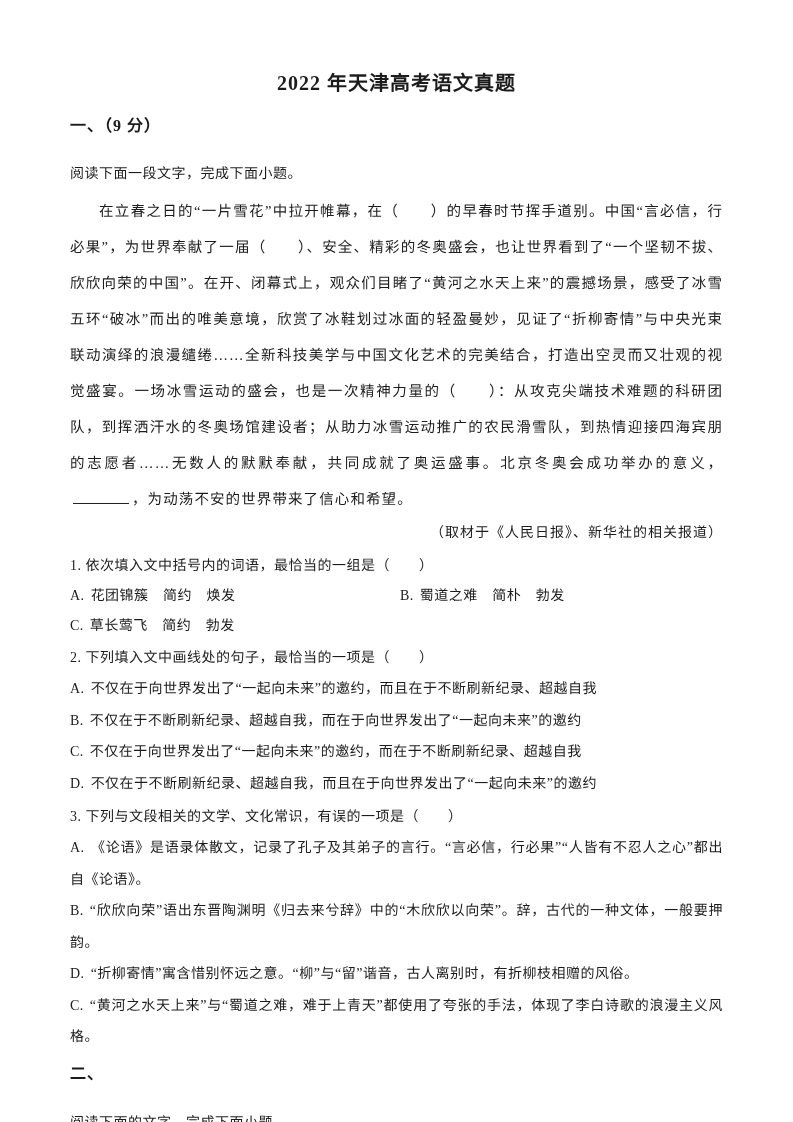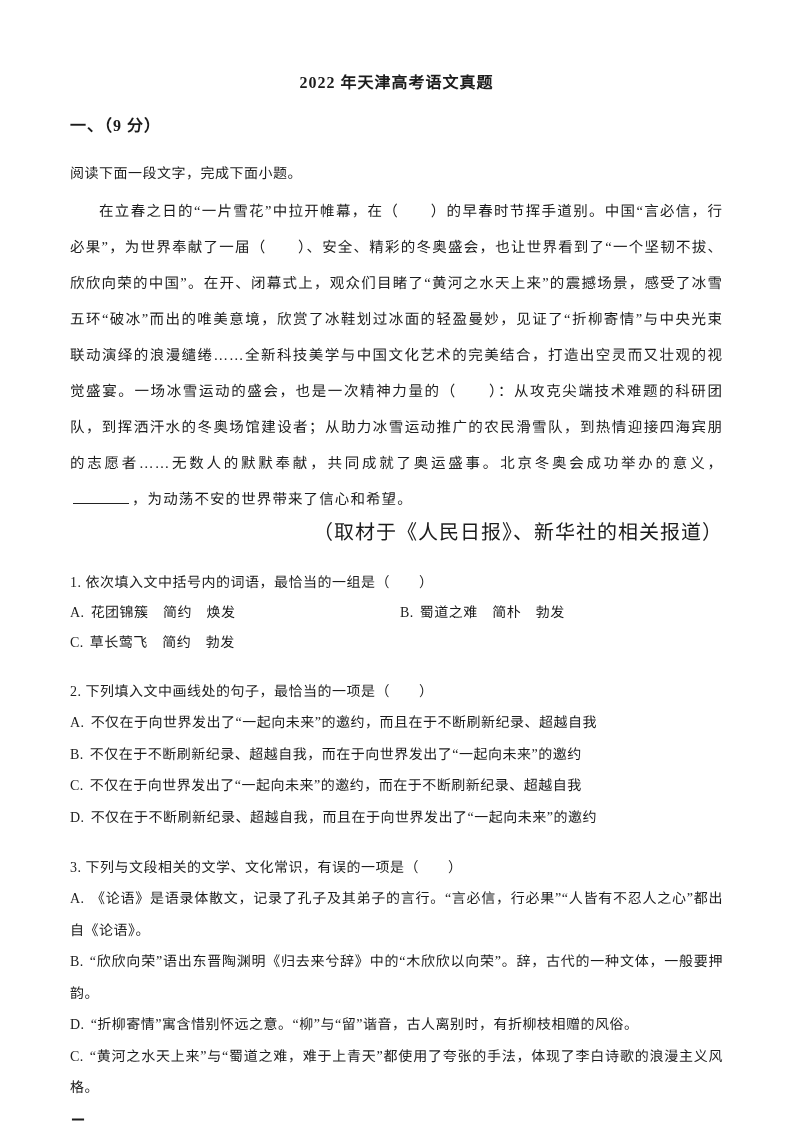--- a/index.html
+++ b/index.html
@@ -12,21 +12,21 @@
     overflow: hidden;
   }
   .page {
     width: 793px;
     height: 1122px;
     padding: 56px 70px 0 70px;
     background: #ffffff;
   }
   .doc-title {
     text-align: center;
-    font-size: 16px;
+    font-size: 20px;
     font-weight: bold;
     letter-spacing: 1px;
     margin-top: 12px;
     line-height: 30px;
   }
   .section-heading {
     font-size: 16px;
     font-weight: bold;
     margin-top: 14px;
     line-height: 28px;
@@ -50,26 +50,26 @@
   .blank-line {
     display: inline-block;
     width: 56px;
     height: 14px;
     border-bottom: 1px solid #222;
     margin: 0 3px;
     vertical-align: baseline;
   }
   .attribution {
     text-align: right;
-    font-size: 20px;
+    font-size: 14px;
     line-height: 31px;
     letter-spacing: 1px;
     margin-top: 0px;
   }
-  .question { margin-top: 19px; }
+  .question { margin-top: 2px; }
   .q-stem {
     font-size: 14px;
     line-height: 31px;
     letter-spacing: 0.5px;
   }
   .options-grid {
     display: grid;
     grid-template-columns: 330px 1fr;
     font-size: 14px;
     line-height: 29.5px;

